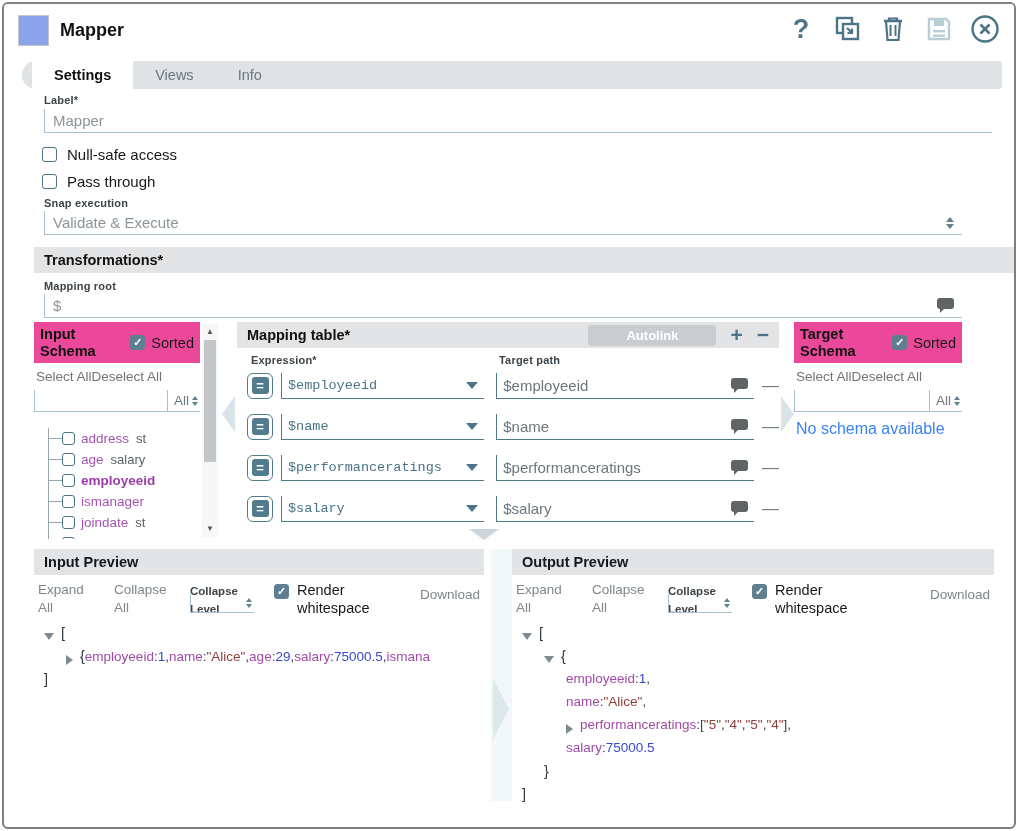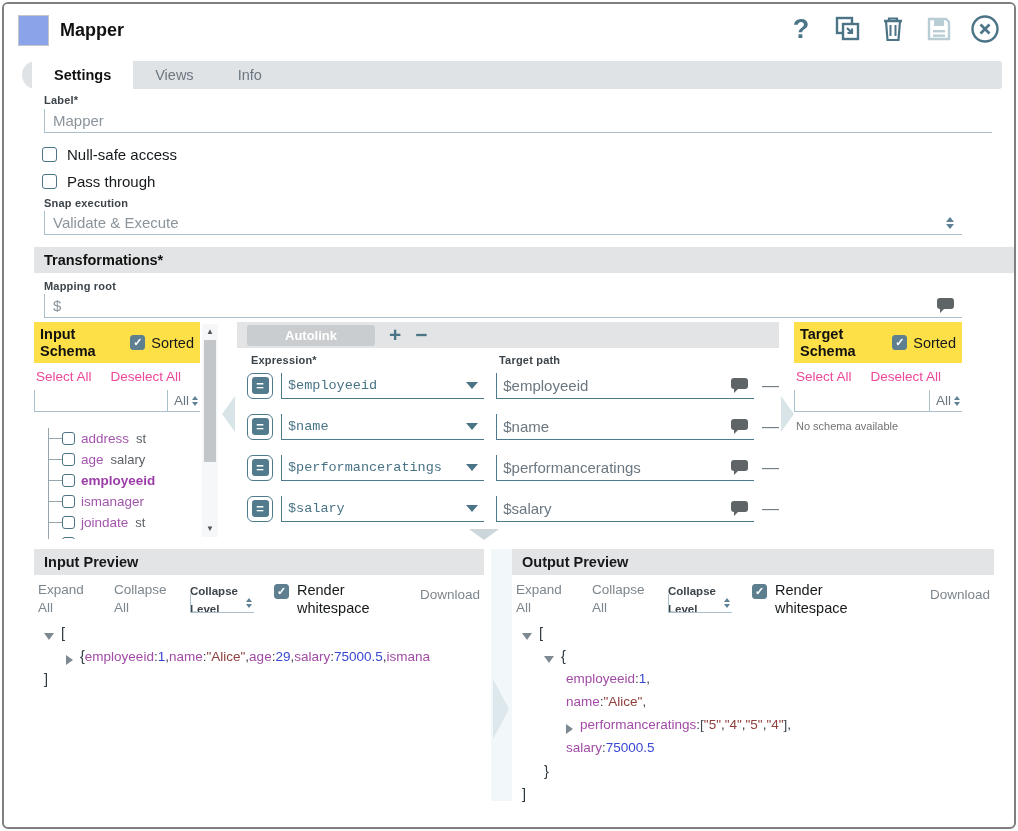--- a/index.html
+++ b/index.html
@@ -58,42 +58,42 @@
   .maproot-input .bubble { margin-left:auto; }
 
   .bubble { width:17px; height:15px; position:relative; display:inline-block; }
   .bubble::before { content:""; position:absolute; left:0; top:0; width:17px; height:11px;
                     background:#5f6467; border-radius:3px; }
   .bubble::after { content:""; position:absolute; left:3px; top:9px;
                    border-left:0 solid transparent; border-right:6px solid transparent;
                    border-top:6px solid #5f6467; }
 
   
-  .panel-hdr2 { background:#fde047; display:flex; align-items:center; padding:4px 6px; gap:8px; }
+  .panel-hdr2 { background:#ec4899; display:flex; align-items:center; padding:4px 6px; gap:8px; }
   .panel-hdr2 .ttl { font-size:14.5px; font-weight:bold; line-height:1.15; color:#111; }
   .sorted-wrap { display:flex; align-items:center; gap:6px; font-size:14.5px; color:#16191b; }
 
   .input-schema { position:absolute; left:30px; top:318px; width:166px; height:217px; overflow:hidden; }
   .target-schema { position:absolute; left:790px; top:318px; width:168px; height:217px; overflow:hidden; }
-  .sel-links { display:flex; gap:19px; font-size:13.5px; color:#ec4899; padding:6px 2px 4px 2px; white-space:nowrap; }
+  .sel-links { display:flex; gap:0; font-size:13.5px; color:#737373; padding:6px 2px 4px 2px; white-space:nowrap; }
   .sel-links span { cursor:pointer; }
   .filter-row { display:flex; align-items:flex-end; height:24px; }
   .filter-input { flex:1 1 auto; min-width:0; height:22px; border:none; border-left:1px solid #a9c1cc;
                   border-bottom:1px solid #a9c1cc; outline:none; }
   .filter-all { display:flex; align-items:center; gap:3px; font-size:13.5px; color:#6b7780;
                 border-left:1px solid #a9c1cc; border-bottom:1px solid #a9c1cc; height:22px; padding:0 2px 0 6px; cursor:pointer; }
 
   .tree { margin-left:14px; border-left:1px solid #97a5ad; margin-top:16px; height:128px; overflow:hidden; }
   .tree-row { display:flex; align-items:center; height:21px; white-space:nowrap; }
   .tree-row .tick { width:13px; border-top:1px solid #97a5ad; flex:0 0 auto; }
   .tree-row .cb { width:13px; height:13px; margin-right:6px; }
   .tree-row .nm { font-size:13.5px; color:#a355ad; }
   .tree-row .nm.bold { font-weight:bold; color:#9c3ea8; }
   .tree-row .ty { font-size:13px; color:#5b6166; margin-left:7px; }
-  .no-schema { font-size:11px; color:#737373; padding:8px 2px; }
+  .no-schema { font-size:16px; color:#3b82f6; padding:8px 2px; }
 
   
   .vscroll { position:absolute; width:16px; background:#f6f7f8; display:flex; flex-direction:column; align-items:center; }
   .vscroll .arr { font-size:8px; color:#555; line-height:10px; padding:3px 0; cursor:pointer; }
   .vscroll .thumb { width:12px; background:#c3c6c8; border-radius:1px; cursor:pointer; }
 
   
   .chev { position:absolute; width:0; height:0; }
   .chev.left  { border-top:18px solid transparent; border-bottom:18px solid transparent; border-right:13px solid #d9e4e9; }
   .chev.right { border-top:18px solid transparent; border-bottom:18px solid transparent; border-left:13px solid #d9e4e9; }
@@ -305,20 +305,21 @@
 
   <div class="vscroll" style="left:198px; top:320px; height:213px;">
     <span class="arr">▲</span>
     <span class="thumb" style="height:122px;"></span>
     <span class="arr" style="margin-top:auto;">▼</span>
   </div>
   <div class="chev left" style="left:218px; top:392px;"></div>
 
   <div class="maptable">
     <div class="maptable-hdr">
+      <span class="ttl">Mapping table*</span>
       <button class="autolink-btn">Autolink</button>
       <span class="pm">+</span>
       <span class="pm">−</span>
     </div>
     <div class="col-heads">
       <span class="flabel c1">Expression*</span>
       <span class="flabel c2">Target path</span>
     </div>
     <div class="map-rows">
       <div class="map-row">

